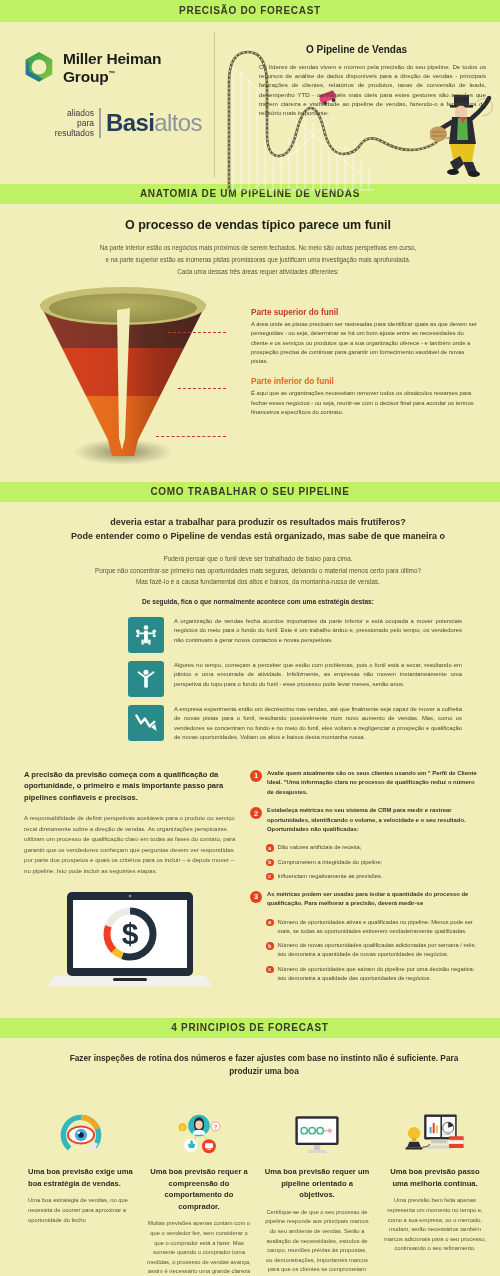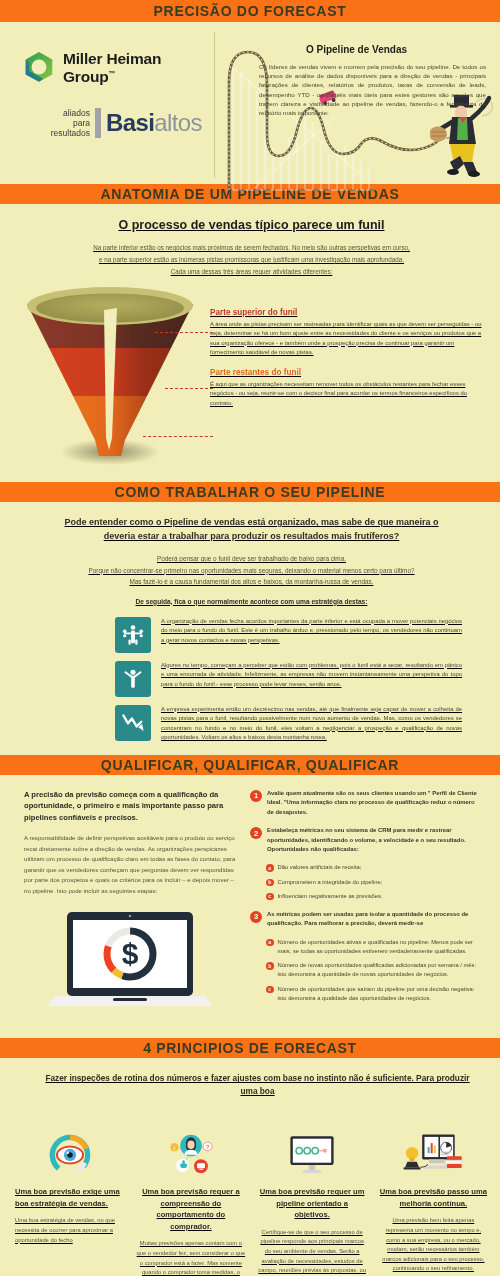--- a/index.html
+++ b/index.html
@@ -7,24 +7,24 @@
     width: 500px;
     background: #f1eeb9;
     font-family: "Liberation Sans", sans-serif;
   }
   body { width: 500px; overflow-x: hidden; }
 
   .page { width: 500px; position: relative; background: #f1eeb9; }
 
   
   .banner {
-    background: #f97316;
+    background: #bef264;
     color: #3b3a22;
     text-align: center;
-    font-size: 14px;
+    font-size: 10px;
     font-weight: bold;
     letter-spacing: 0.7px;
     padding: 6px 0 6px 0;
     height: 22px;
     line-height: 10px;
   }
   .banner-2 { height: 20px; padding-top: 5px; }
 
   
   .header { display: flex; padding: 10px 0 6px 0; min-height: 162px; }
@@ -33,46 +33,46 @@
     border-right: 1px solid #cdc98f;
     padding: 18px 12px 10px 22px;
   }
   .logo-row { display: flex; align-items: center; gap: 7px; margin-bottom: 22px; }
   .mh-hex { width: 34px; height: 34px; flex: 0 0 34px; }
   .mh-text { font-size: 15.5px; font-weight: bold; color: #1d1d1b; letter-spacing: -0.2px; }
   .mh-tm { font-size: 7px; vertical-align: super; }
   .basilaris-row { display: flex; align-items: center; gap: 5px; padding-left: 22px; }
   .bas-aliados {
     font-size: 8.5px; color: #3a3a3a; line-height: 10px; text-align: right;
-    padding-right: 5px; border-right: 6px solid #a3a3a3;
+    padding-right: 5px; border-right: 2px solid #a3a3a3;
   }
   .bas-word { font-size: 24px; letter-spacing: -0.6px; line-height: 24px; }
   .bas-dark { color: #263c5e; font-weight: bold; }
   .bas-light { color: #8d93a0; }
 
   .header-right { flex: 1; position: relative; padding: 0 8px 0 6px; }
   .hr-title { text-align: center; font-size: 10px; font-weight: bold; color: #1d1d1b; margin: 12px 0 7px 0; }
   .hr-body {
     font-size: 6.2px; line-height: 9.2px; color: #4a4733; text-align: justify;
     padding: 0 6px 0 38px; position: relative; z-index: 3;
   }
   .coaster { position: absolute; left: 0; top: 6px; width: 100%; height: 156px; z-index: 1; }
   .gent { position: absolute; right: 4px; bottom: 0px; width: 66px; height: 86px; z-index: 2; }
 
   
-  .sec { padding: 0 0 12px 3px; text-decoration: underline; }
+  .sec { padding: 0 0 12px 16px; }
   .sec-title {
     text-align: center; font-size: 12.5px; font-weight: bold;
     color: #1d1d1b; padding: 14px 0 10px 0;
   }
   .sec-sub {
     text-align: center; font-size: 6.3px; line-height: 12px; color: #56533c;
     padding: 0 28px;
   }
-  .funnel-wrap { display: flex; padding: 8px 12px 4px 12px; }
+  .funnel-wrap { display: flex; padding: 8px 12px 4px 12px; gap: 28px; }
   .funnel-col { width: 195px; position: relative; flex: 0 0 195px; }
   .funnel-svg { width: 178px; height: 180px; display: block; margin-left: 6px; }
   .funnel-text { flex: 1; padding-top: 22px; padding-right: 6px; }
   .fblock { margin-bottom: 11px; }
   .fblock h4 { font-size: 8.2px; margin-bottom: 3px; }
   .fb-1 h4 { color: #c0392b; }
   .fb-2 h4 { color: #d94f2a; }
   .fb-3 h4 { color: #e0671f; }
   .fblock p { font-size: 5.9px; line-height: 9.3px; color: #4a4733; }
   .dashline { position: absolute; border-top: 1.2px dashed #c0392b; height: 0; }
@@ -291,33 +291,33 @@
         <div class="dashline" style="left:150px; top:102px; width:48px;"></div>
         <div class="dashline" style="left:128px; top:150px; width:70px;"></div>
       </div>
 
       <div class="funnel-text">
         <div class="fblock fb-1">
           <h4>Parte superior do funil</h4>
           <p>A área onde as pistas precisam ser rastreadas para identificar quais as que devem ser perseguidas - ou seja, determinar se há um bom ajuste entre as necessidades do cliente e os serviços ou produtos que a sua organização oferece - e também onde a prospeção precisa de continuar para garantir um fornecimento saudável de novas pistas.</p>
         </div>
         <div class="fblock fb-3">
-          <h4>Parte restantes do funil</h4>
+          <h4>Parte inferior do funil</h4>
           <p>É aqui que as organizações necessitam remover todos os obstáculos restantes para fechar esses negócios - ou seja, reunir-se com o decisor final para acordar os termos financeiros específicos do contrato.</p>
         </div>
       </div>
     </div>
   </div>
 
   <div class="banner banner-2">COMO TRABALHAR O SEU PIPELINE</div>
 
   <div class="sec">
     <div class="lead">
+      <div>deveria estar a trabalhar para produzir os resultados mais frutíferos?</div>
       <div>Pode entender como o Pipeline de vendas está organizado, mas sabe de que maneira o</div>
-      <div>deveria estar a trabalhar para produzir os resultados mais frutíferos?</div>
     </div>
     <div class="para-c">Poderá pensar que o funil deve ser trabalhado de baixo para cima.</div>
     <div class="para-c">Porque não concentrar-se primeiro nas oportunidades mais seguras, deixando o material menos certo para último?</div>
     <div class="para-c">Mas fazê-lo é a causa fundamental dos altos e baixos, da montanha-russa de vendas.</div>
     <div class="para-b">De seguida, fica o que normalmente acontece com uma estratégia destas:</div>
 
     <div class="icon-row">
       <div class="tealbox">
         <svg viewBox="0 0 32 32" width="24" height="24">
           <circle cx="16" cy="6" r="3.1" fill="#fff"></circle>
@@ -351,21 +351,20 @@
       <div class="tealbox">
         <svg viewBox="0 0 32 32" width="25" height="25">
           <polyline points="3,7 9,17 14,11 20,21 26,15" fill="none" stroke="#fff" stroke-width="3" stroke-linejoin="round" stroke-linecap="round"></polyline>
           <polygon points="22,22 29,27 27,18" fill="#fff"></polygon>
         </svg>
       </div>
       <p>A empresa experimenta então um decréscimo nas vendas, até que finalmente seja capaz de mover a colheita de novas pistas para o funil, resultando possivelmente num novo aumento de vendas. Mas, como os vendedores se concentram no fundo e no meio do funil, eles voltam a negligenciar a prospeção e qualificação de novas oportunidades. Voltam os altos e baixos desta montanha russa.</p>
     </div>
   </div>
 
-  <div class="banner banner-2">QUALIFICAR, QUALIFICAR, QUALIFICAR</div>
 
   <div class="qual">
     <div class="qual-left">
       <h3>A precisão da previsão começa com a qualificação da oportunidade, o primeiro e mais importante passo para pipelines confiáveis e precisos.</h3>
       <p>A responsabilidade de definir perspetivas aceitáveis para o produto ou serviço recai diretamente sobre a direção de vendas. As organizações perspicazes utilizam um processo de qualificação claro em todas as fases do contato, para garantir que os vendedores conheçam que perguntas devem ver respondidas por parte dos prospetos e quais os critérios para os incluir – e depois mover – no pipeline. Isto pode incluir as seguintes etapas:</p>
 
       <svg class="laptop" viewBox="0 0 190 120">
         <rect x="32" y="4" width="126" height="84" rx="5" fill="#222b38"></rect>
         <rect x="38" y="12" width="114" height="68" fill="#ffffff"></rect>
         <circle cx="95" cy="8" r="1.3" fill="#8b94a0"></circle>

